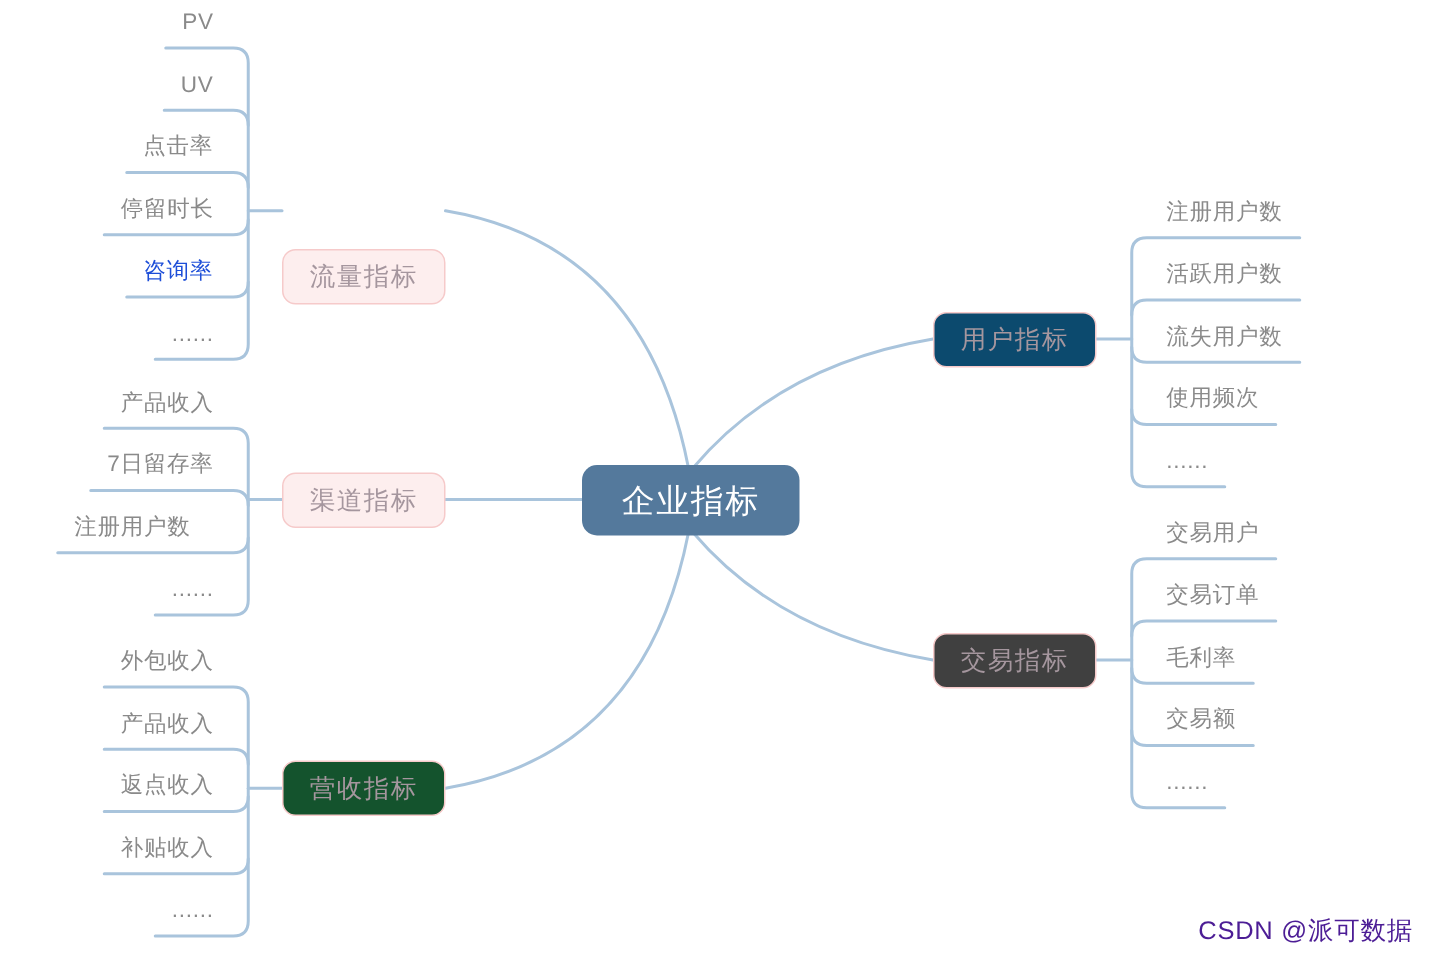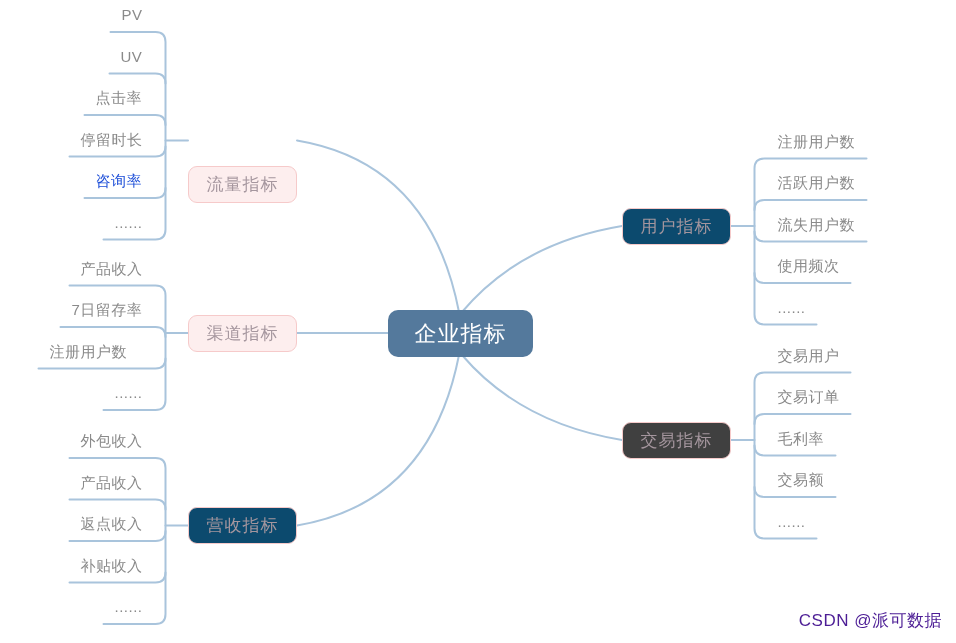--- a/index.html
+++ b/index.html
@@ -115,21 +115,21 @@
     <div class="leaf-label" style="top: 45.5px; left: 120.5px; color: rgb(138, 138, 138);">UV</div>
     <div class="leaf-label" style="top: 87px; left: 95.5px; color: rgb(138, 138, 138);">点击率</div>
     <div class="leaf-label" style="top: 128.5px; left: 80.5px; color: rgb(138, 138, 138);">停留时长</div>
     <div class="leaf-label" style="top: 170px; left: 95.5px; color: #1d4ed8;">咨询率</div>
     <div class="leaf-label" style="top: 211.5px; left: 114.5px; color: rgb(138, 138, 138);">......</div>
     <div class="branch-node" style="left: 188px; top: 314.5px; background: rgb(253, 238, 238); border-color: rgb(246, 202, 202); color: rgb(165, 150, 158);">渠道指标</div>
     <div class="leaf-label" style="top: 257.5px; left: 80.5px; color: rgb(138, 138, 138);">产品收入</div>
     <div class="leaf-label" style="top: 299px; left: 71.5px; color: rgb(138, 138, 138);">7日留存率</div>
     <div class="leaf-label" style="top: 340.5px; left: 49.5px; color: rgb(138, 138, 138);">注册用户数</div>
     <div class="leaf-label" style="top: 382px; left: 114.5px; color: rgb(138, 138, 138);">......</div>
-    <div class="branch-node" style="left: 188px; top: 507px; background: #0c4a6e; border-color: rgb(246, 202, 202); color: rgb(165, 150, 158);">营收指标</div>
+    <div class="branch-node" style="left: 188px; top: 507px; background: #14532d; border-color: rgb(246, 202, 202); color: rgb(165, 150, 158);">营收指标</div>
     <div class="leaf-label" style="top: 430px; left: 80.5px; color: rgb(138, 138, 138);">外包收入</div>
     <div class="leaf-label" style="top: 471.5px; left: 80.5px; color: rgb(138, 138, 138);">产品收入</div>
     <div class="leaf-label" style="top: 513px; left: 80.5px; color: rgb(138, 138, 138);">返点收入</div>
     <div class="leaf-label" style="top: 554.5px; left: 80.5px; color: rgb(138, 138, 138);">补贴收入</div>
     <div class="leaf-label" style="top: 596px; left: 114.5px; color: rgb(138, 138, 138);">......</div>
     <div class="branch-node" style="left: 622px; top: 207.5px; background: #0c4a6e; border-color: rgb(246, 202, 202); color: rgb(165, 150, 158);">用户指标</div>
     <div class="leaf-label" style="top: 130.5px; left: 777.5px; color: rgb(138, 138, 138);">注册用户数</div>
     <div class="leaf-label" style="top: 172px; left: 777.5px; color: rgb(138, 138, 138);">活跃用户数</div>
     <div class="leaf-label" style="top: 213.5px; left: 777.5px; color: rgb(138, 138, 138);">流失用户数</div>
     <div class="leaf-label" style="top: 255px; left: 777.5px; color: rgb(138, 138, 138);">使用频次</div>

